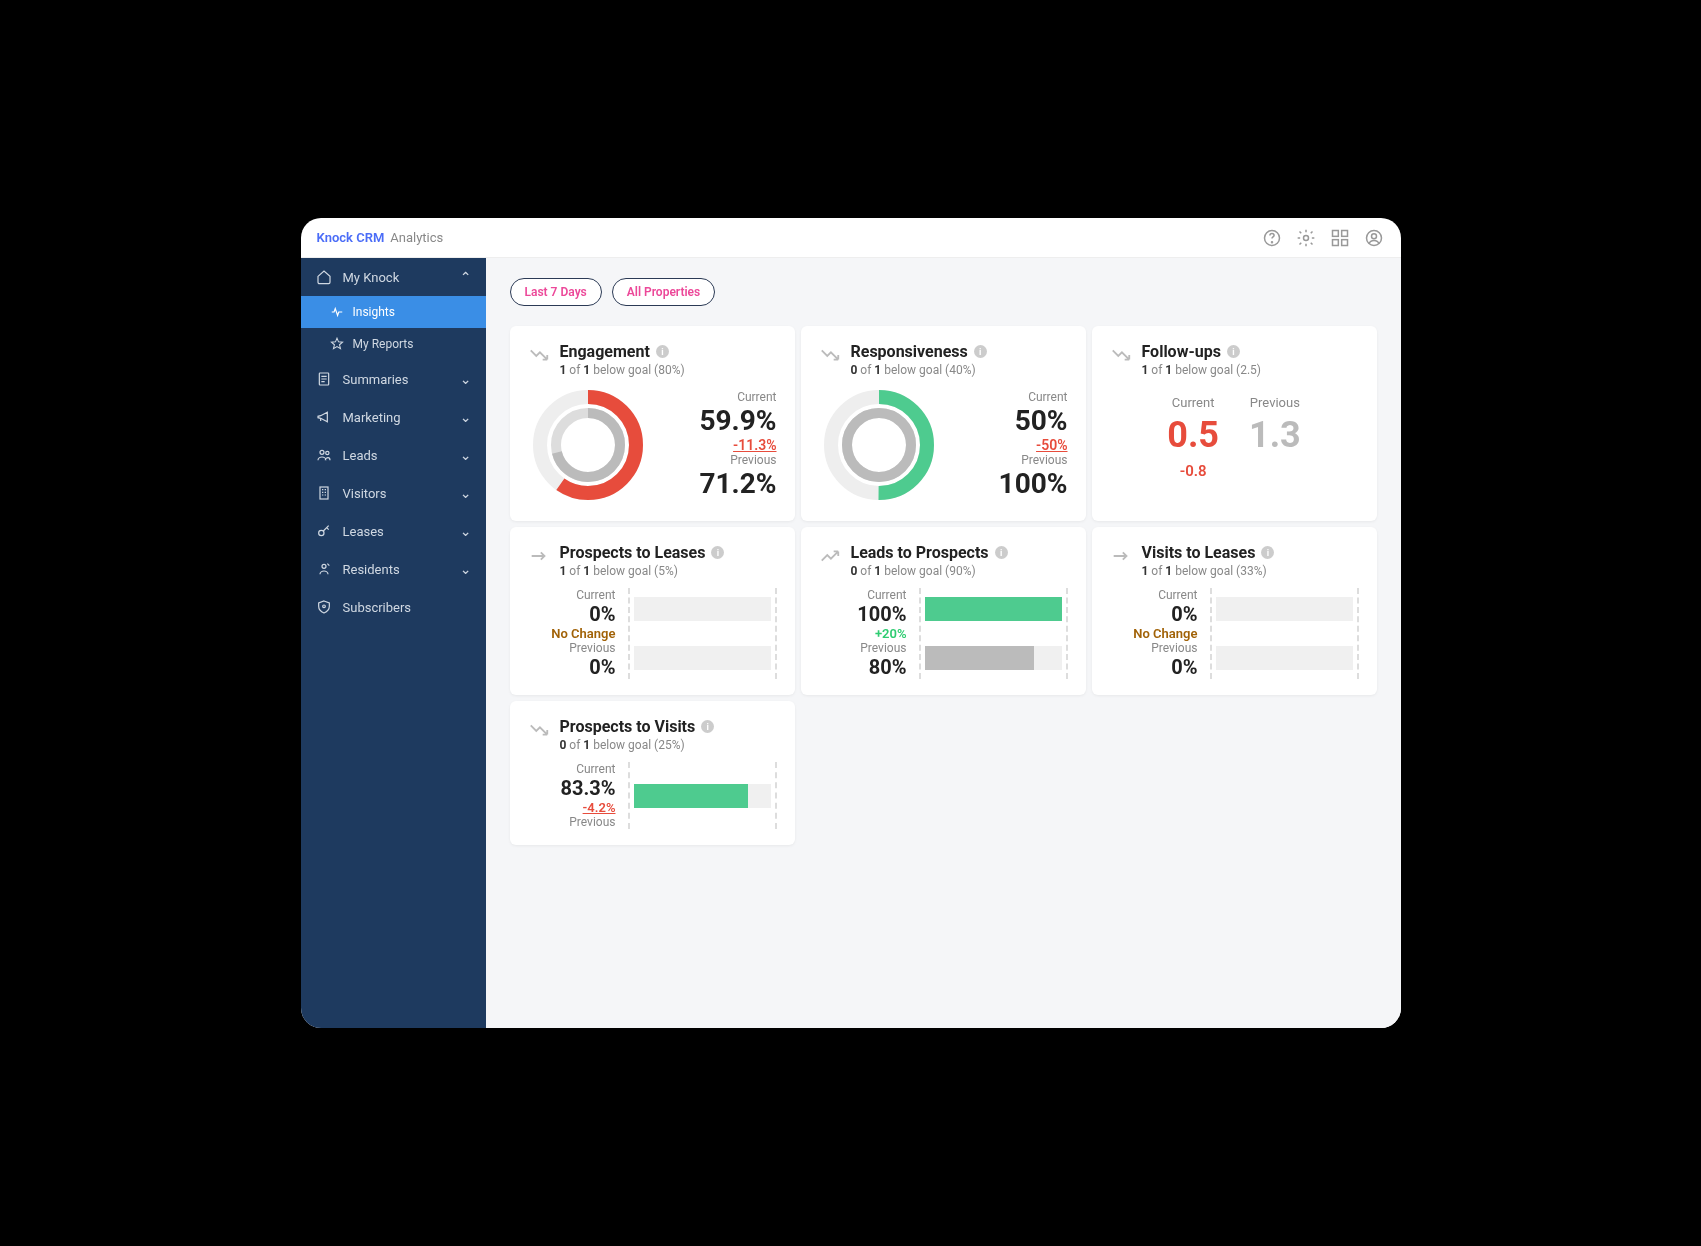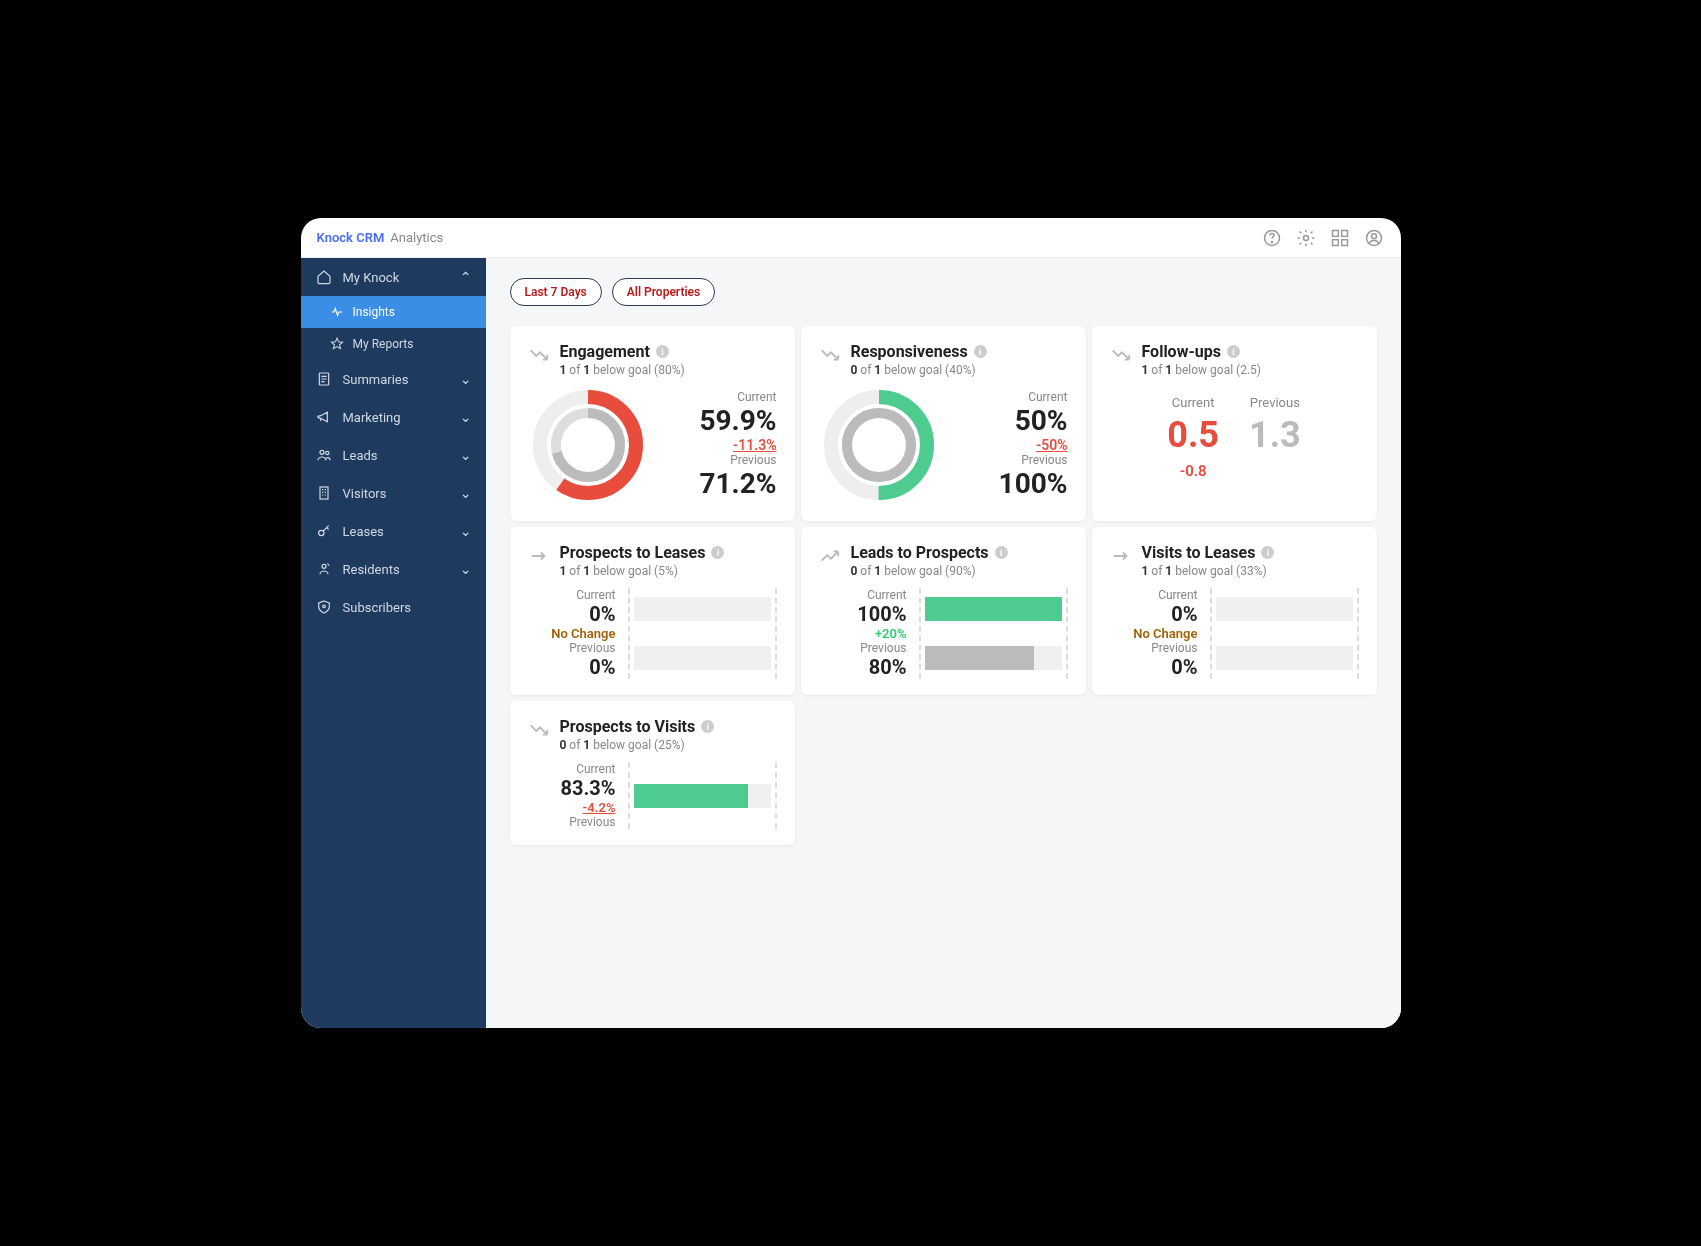--- a/index.html
+++ b/index.html
@@ -13,21 +13,21 @@
 .body { flex:1; display:flex; overflow:hidden; }
 .sidebar { width:185px; background:#1e3a5f; color:#d0d8e2; font-size:13px; overflow-y:auto; }
 .nav-item { display:flex; align-items:center; padding:10px 14px; cursor:pointer; }
 .nav-item .nicon { width:18px; height:18px; margin-right:10px; display:flex; align-items:center; justify-content:center; }
 .nav-item .chev { margin-left:auto; font-size:14px; }
 .nav-sub { display:flex; align-items:center; padding:8px 14px 8px 28px; cursor:pointer; font-size:12px; }
 .nav-sub .nicon { width:16px; height:16px; margin-right:8px; display:flex; align-items:center; justify-content:center; }
 .nav-sub.active { background:#3a8ee6; color:#fff; }
 .main { flex:1; background:#f5f6f8; overflow-y:auto; padding:20px 24px; }
 .filters { display:flex; gap:10px; margin-bottom:20px; }
-.pill { border:1.5px solid #2b3a55; border-radius:20px; padding:6px 14px; font-size:12px; font-weight:600; color:#b91c1c; background:#fff; cursor:pointer; }
+.pill { border:1.5px solid #2b3a55; border-radius:20px; padding:6px 14px; font-size:12px; font-weight:600; color:#ec4899; background:#fff; cursor:pointer; }
 .grid { display:grid; grid-template-columns:repeat(3,1fr); gap:6px; }
 .card { background:#fff; border-radius:6px; padding:16px 18px; box-shadow:0 1px 3px rgba(0,0,0,.06); }
 .card-head { display:flex; align-items:flex-start; gap:10px; margin-bottom:8px; }
 .trend-icon { width:22px; height:22px; color:#bbb; flex-shrink:0; margin-top:2px; }
 .card-title { font-size:16px; font-weight:700; color:#222; display:flex; align-items:center; gap:6px; }
 .info-icon { width:13px; height:13px; border-radius:50%; background:#ccc; display:inline-flex; align-items:center; justify-content:center; font-size:9px; color:#fff; font-weight:bold; }
 .card-sub { font-size:12px; color:#888; margin-top:2px; }
 .card-sub b { color:#333; font-weight:700; }
 .donut-body { display:flex; align-items:center; gap:10px; margin-top:8px; }
 .donut-wrap { width:120px; height:120px; position:relative; }

